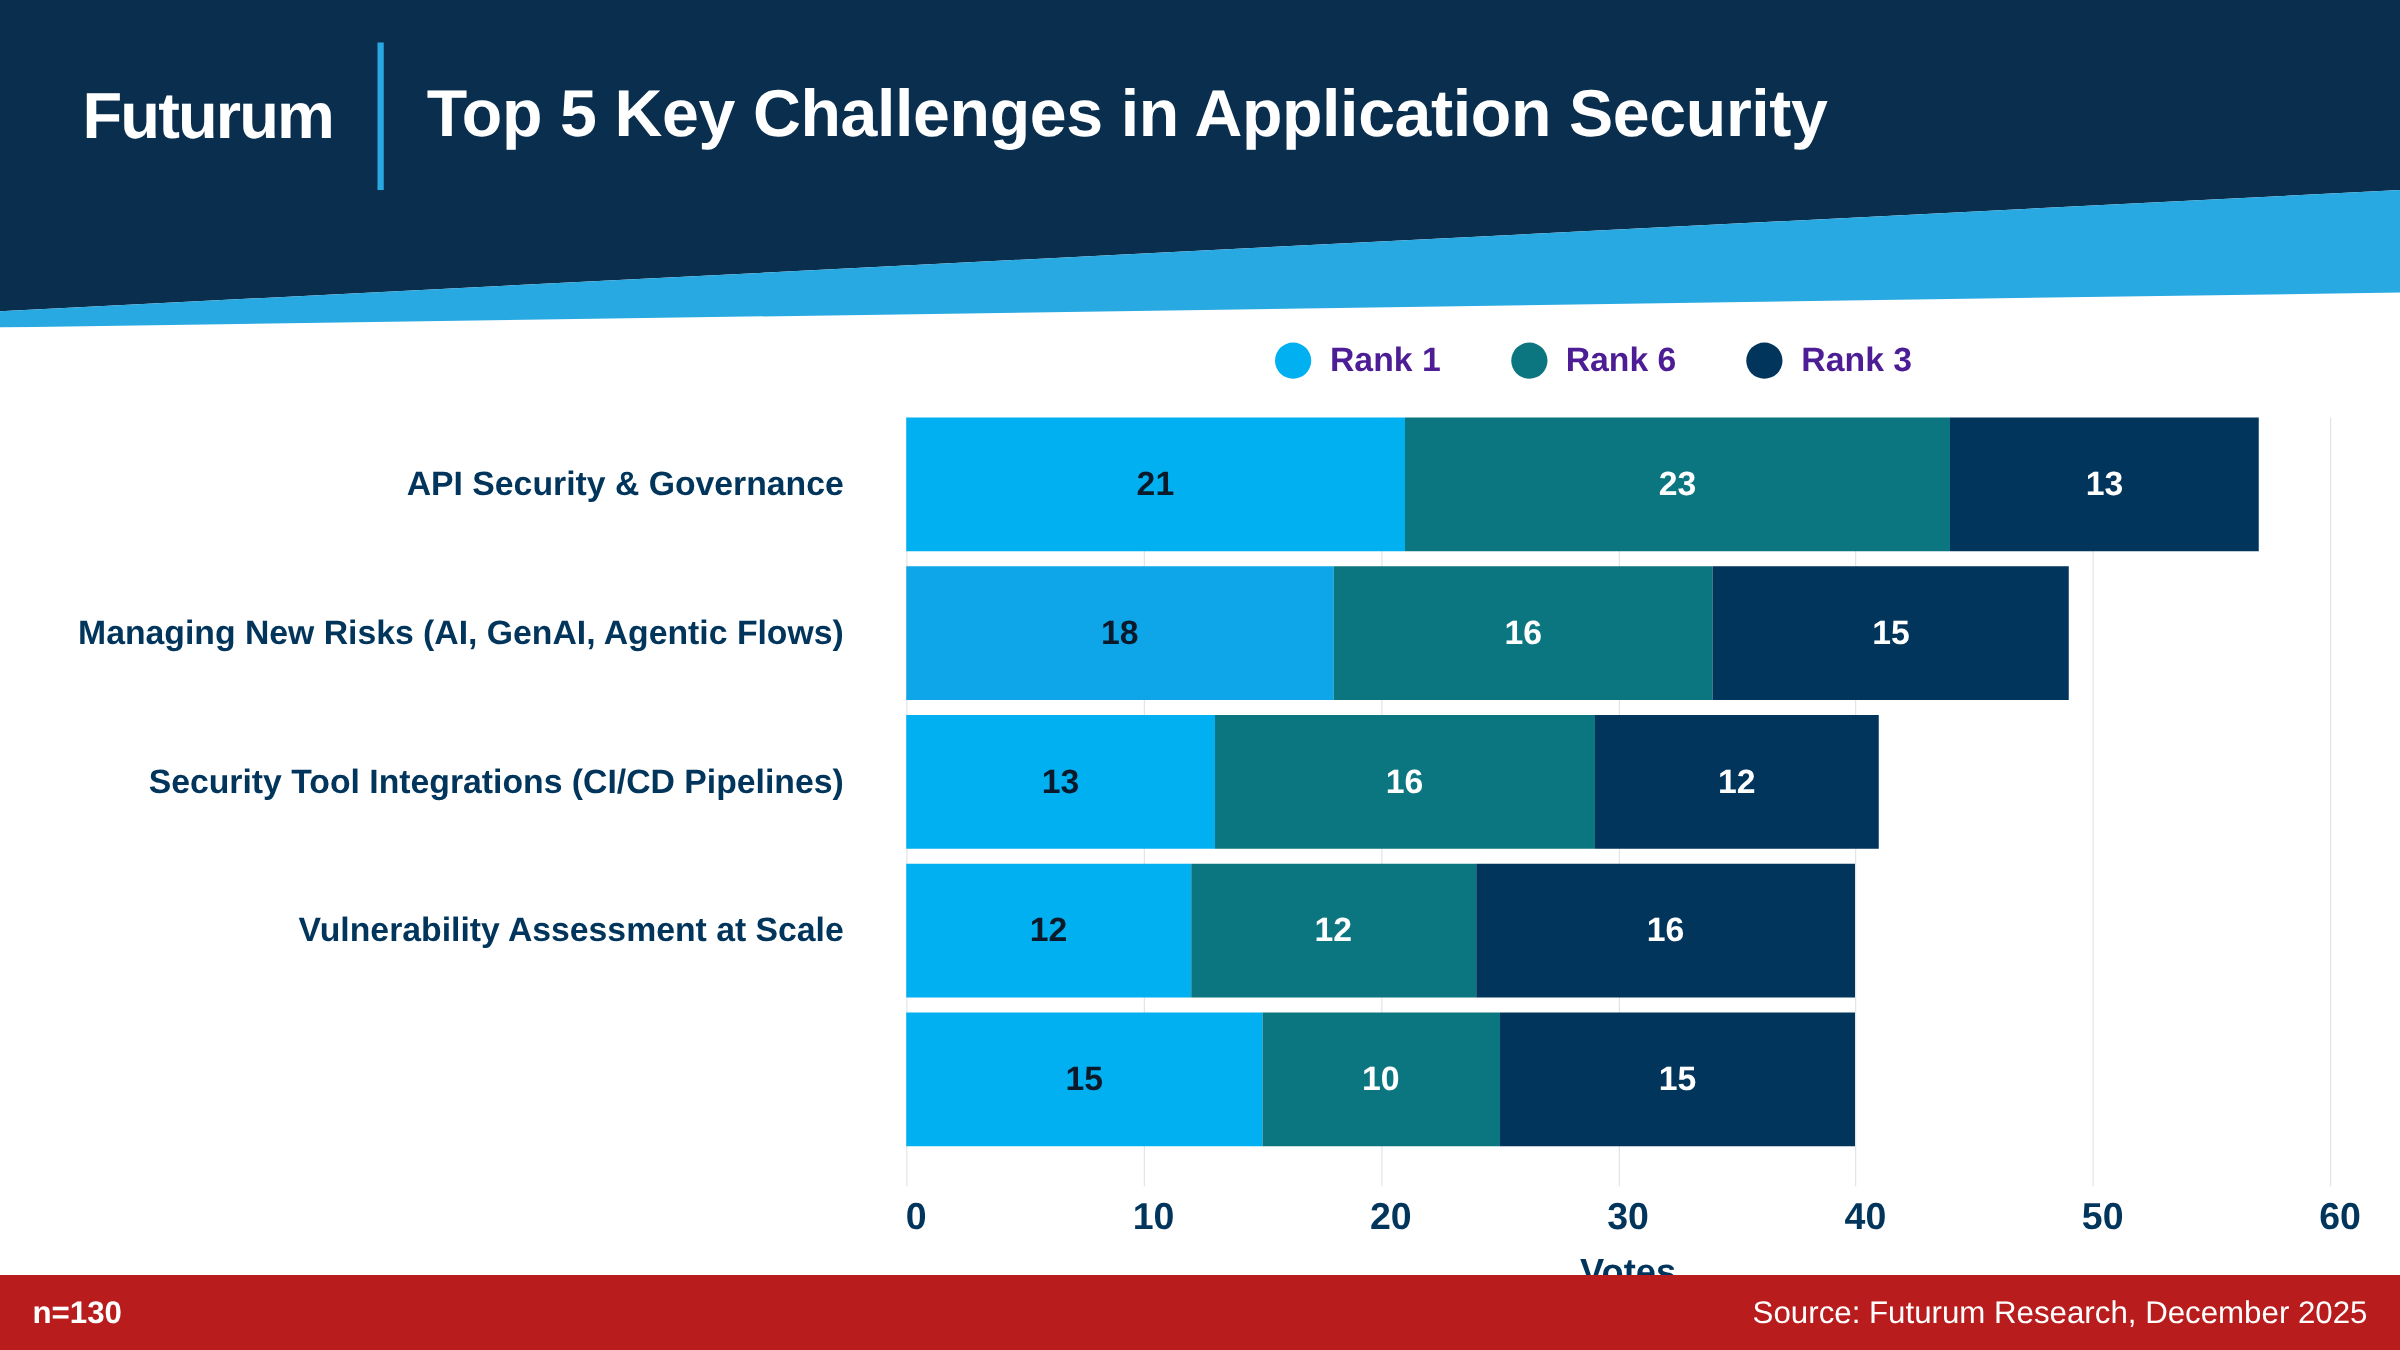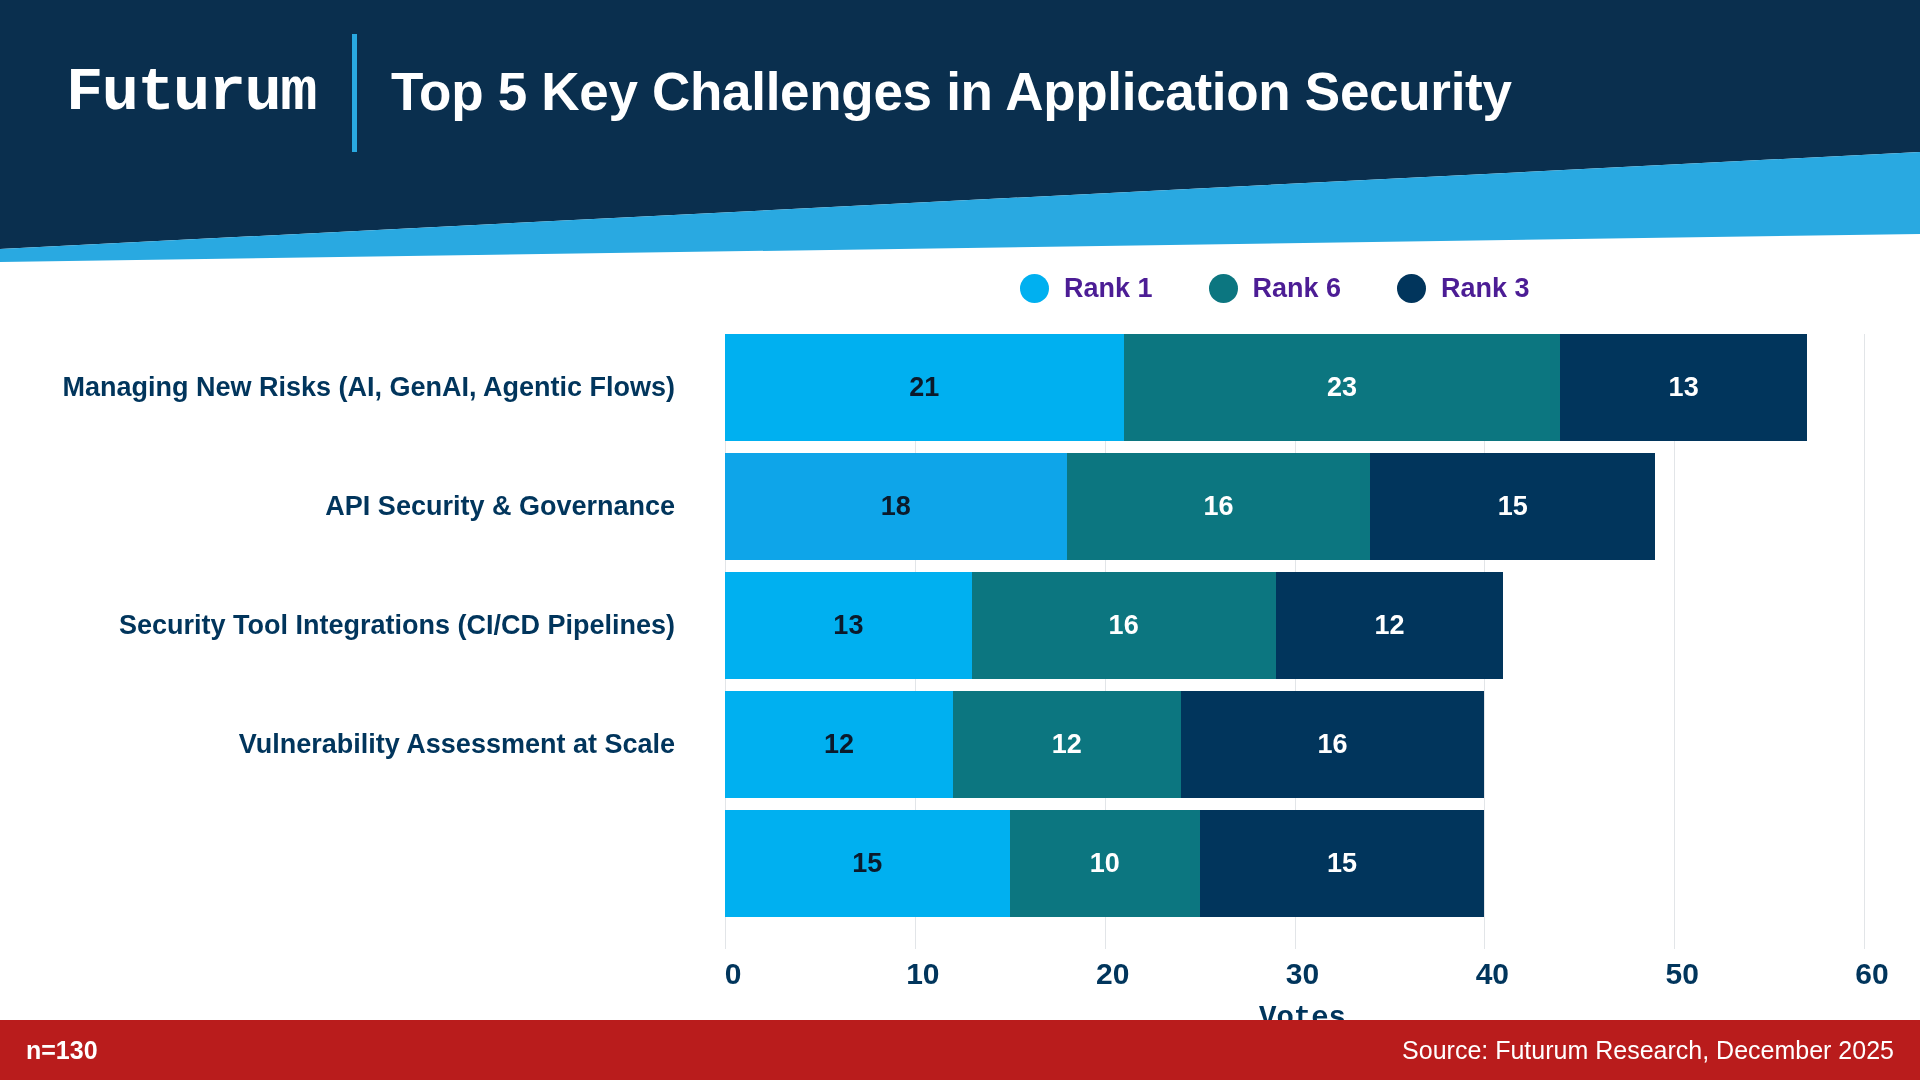--- a/index.html
+++ b/index.html
@@ -26,26 +26,26 @@
   .header-content {
     position: absolute;
     left: 0; top: 0;
     width: 1920px; height: 185px;
     display: flex;
     align-items: center;
   }
   .logo {
     margin-left: 66px;
     color: #ffffff;
-    font-size: 62px;
+    font-size: 52px;
     font-weight: 700;
     letter-spacing: -1.5px;
     line-height: 1;
     white-space: nowrap;
-    font-family: Liberation Mono, monospace;
+    font-family: Liberation Sans, sans-serif;
   }
   .logo-divider {
     width: 5px;
     height: 118px;
     background: #29A9E1;
     margin-left: 36px;
     margin-right: 34px;
     flex: 0 0 auto;
   }
   .title {
@@ -158,21 +158,20 @@
     font-weight: 700;
   }
   .xtitle {
     position: absolute;
     left: 733px; top: 682px;
     width: 1139px;
     text-align: center;
     color: #01355C;
     font-size: 29px;
     font-weight: 700;
-    font-family: Liberation Mono, monospace;
   }
 
   
   .footer {
     position: absolute;
     left: 0; top: 1020px;
     width: 1920px; height: 60px;
     background: #01355C;
     display: flex;
     align-items: center;
@@ -219,22 +218,22 @@
     </div>
     <div class="legend-item">
       <span class="legend-dot" id="lg-dot-2" style="background: rgb(1, 53, 92);"></span>
       <span class="legend-label">Rank 3</span>
     </div>
   </div>
 
   <div class="chart">
 
     <div class="cat-labels" id="cat-labels">
+        <div class="cat-label">API Security &amp; Governance</div>
         <div class="cat-label">Managing New Risks (AI, GenAI, Agentic Flows)</div>
-        <div class="cat-label">API Security &amp; Governance</div>
         <div class="cat-label">Security Tool Integrations (CI/CD Pipelines)</div>
         <div class="cat-label">Vulnerability Assessment at Scale</div>
       </div>
 
     <div class="plot">
       <div id="gridlines">
           <div class="gridline" style="left: 0px;"></div>
           <div class="gridline" style="left: 189.833px;"></div>
           <div class="gridline" style="left: 379.667px;"></div>
           <div class="gridline" style="left: 569.5px;"></div>

